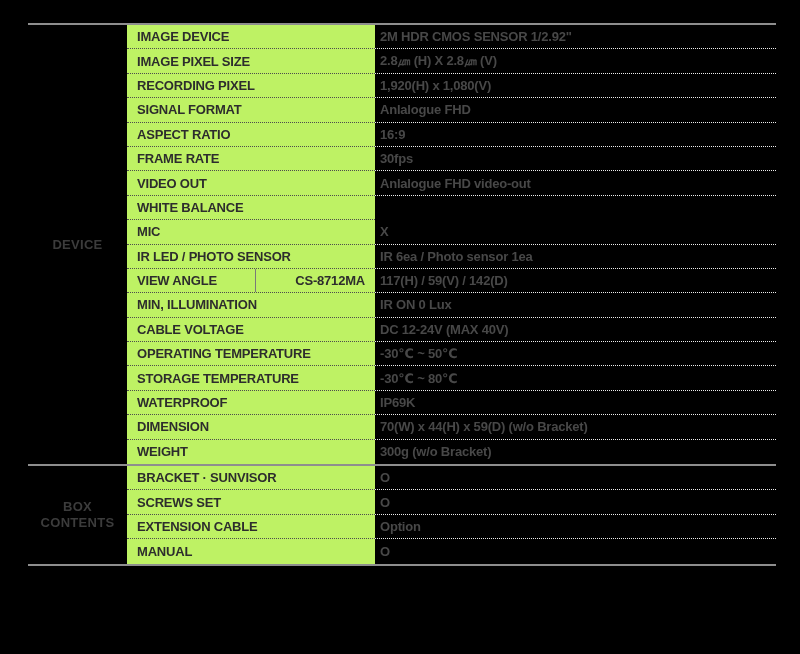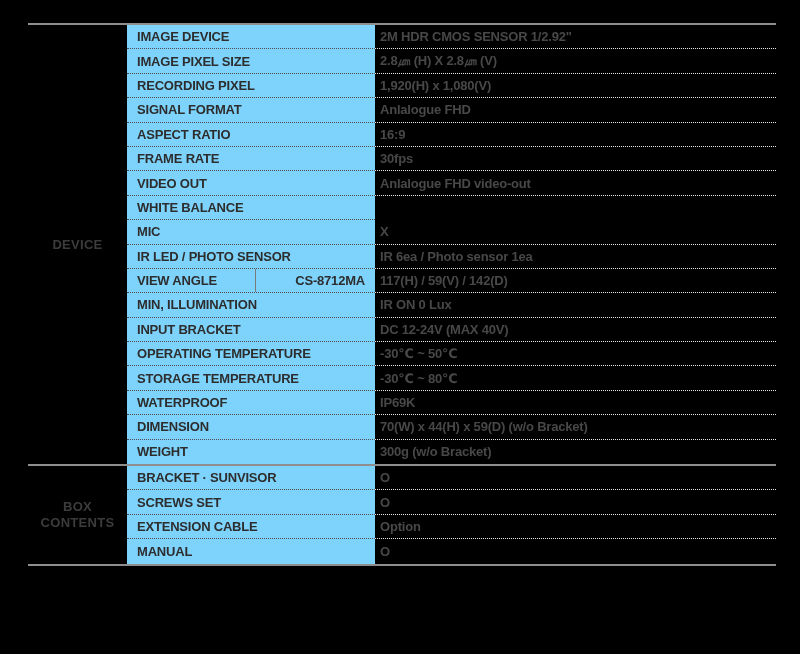--- a/index.html
+++ b/index.html
@@ -53,21 +53,21 @@
     flex-direction: column;
   }
   .row {
     display: flex;
     height: 24.4px;
   }
   .cell-label {
     flex: 0 0 248px;
     width: 248px;
     box-sizing: border-box;
-    background: #7dd3fc;
+    background: #bef264;
     display: flex;
     align-items: center;
     padding-left: 10px;
     border-bottom: 1px dotted #4d4d4d;
   }
   .row:last-child .cell-label {
     border-bottom: none;
   }
   .cell-label .lbl {
     flex: 1;
@@ -201,21 +201,21 @@
 
   <div class="row">
     <div class="cell-label">
       <span class="lbl">MIN, ILLUMINATION</span>
     </div>
     <div class="cell-value">IR ON 0 Lux</div>
   </div>
 
   <div class="row">
     <div class="cell-label">
-      <span class="lbl">INPUT BRACKET</span>
+      <span class="lbl">CABLE VOLTAGE</span>
     </div>
     <div class="cell-value">DC 12-24V (MAX 40V)</div>
   </div>
 
   <div class="row">
     <div class="cell-label">
       <span class="lbl">OPERATING TEMPERATURE</span>
     </div>
     <div class="cell-value">-30℃ ~ 50℃</div>
   </div>

